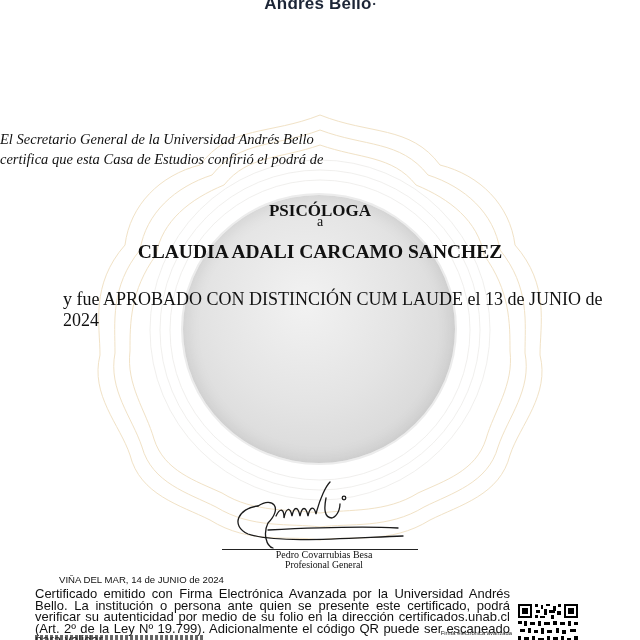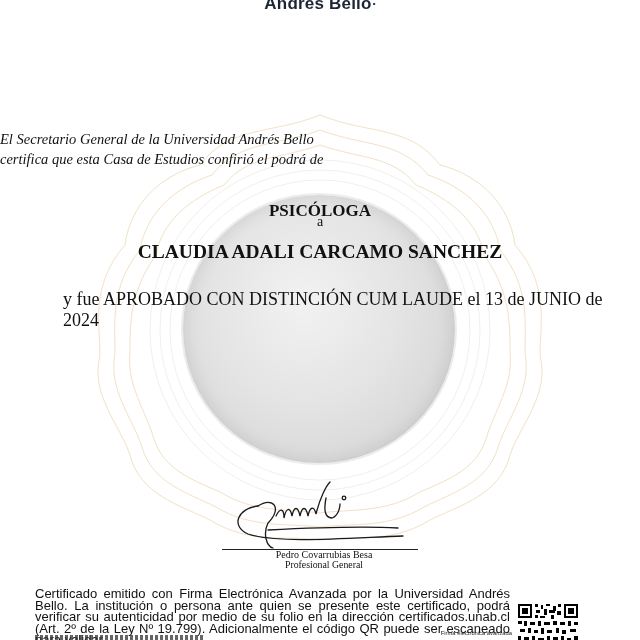--- a/index.html
+++ b/index.html
@@ -93,20 +93,21 @@
       <path d="M48 38 C52 30 56 30 56 40 C58 30 62 28 64 38 C66 28 70 28 72 38 C74 28 78 28 80 38 C82 28 86 28 88 36 C92 20 98 8 102 4"></path>
       <path d="M98 20 C96 30 96 40 104 40 C110 38 112 30 112 26"></path>
       <path d="M40 52 C80 50 130 48 170 50"></path>
       <circle cx="116" cy="20" r="1.8"></circle>
     </g>
   </svg>
   <div class="sig-line"></div>
   <div class="signer-name">Pedro Covarrubias Besa</div>
   <div class="signer-role">Profesional General</div>
 
+  <div class="place-date">VIÑA DEL MAR, 14 de JUNIO de 2024</div>
 
   <div class="legal">
     <div>Certificado emitido con Firma Electrónica Avanzada por la Universidad Andrés Bello. La institución o persona ante quien se presente este certificado, podrá verificar su autenticidad por medio de su folio en la dirección certificados.unab.cl (Art. 2º de la Ley Nº 19.799). Adicionalmente el código QR puede ser escaneado para validar</div>
     <div class="legal-last">este documento.</div>
   </div>
   <div class="cutoff"></div>
 
   <div class="qr-caption">Firma electrónica avanzada</div>
 
   <svg class="qr" viewBox="0 0 60 40">

